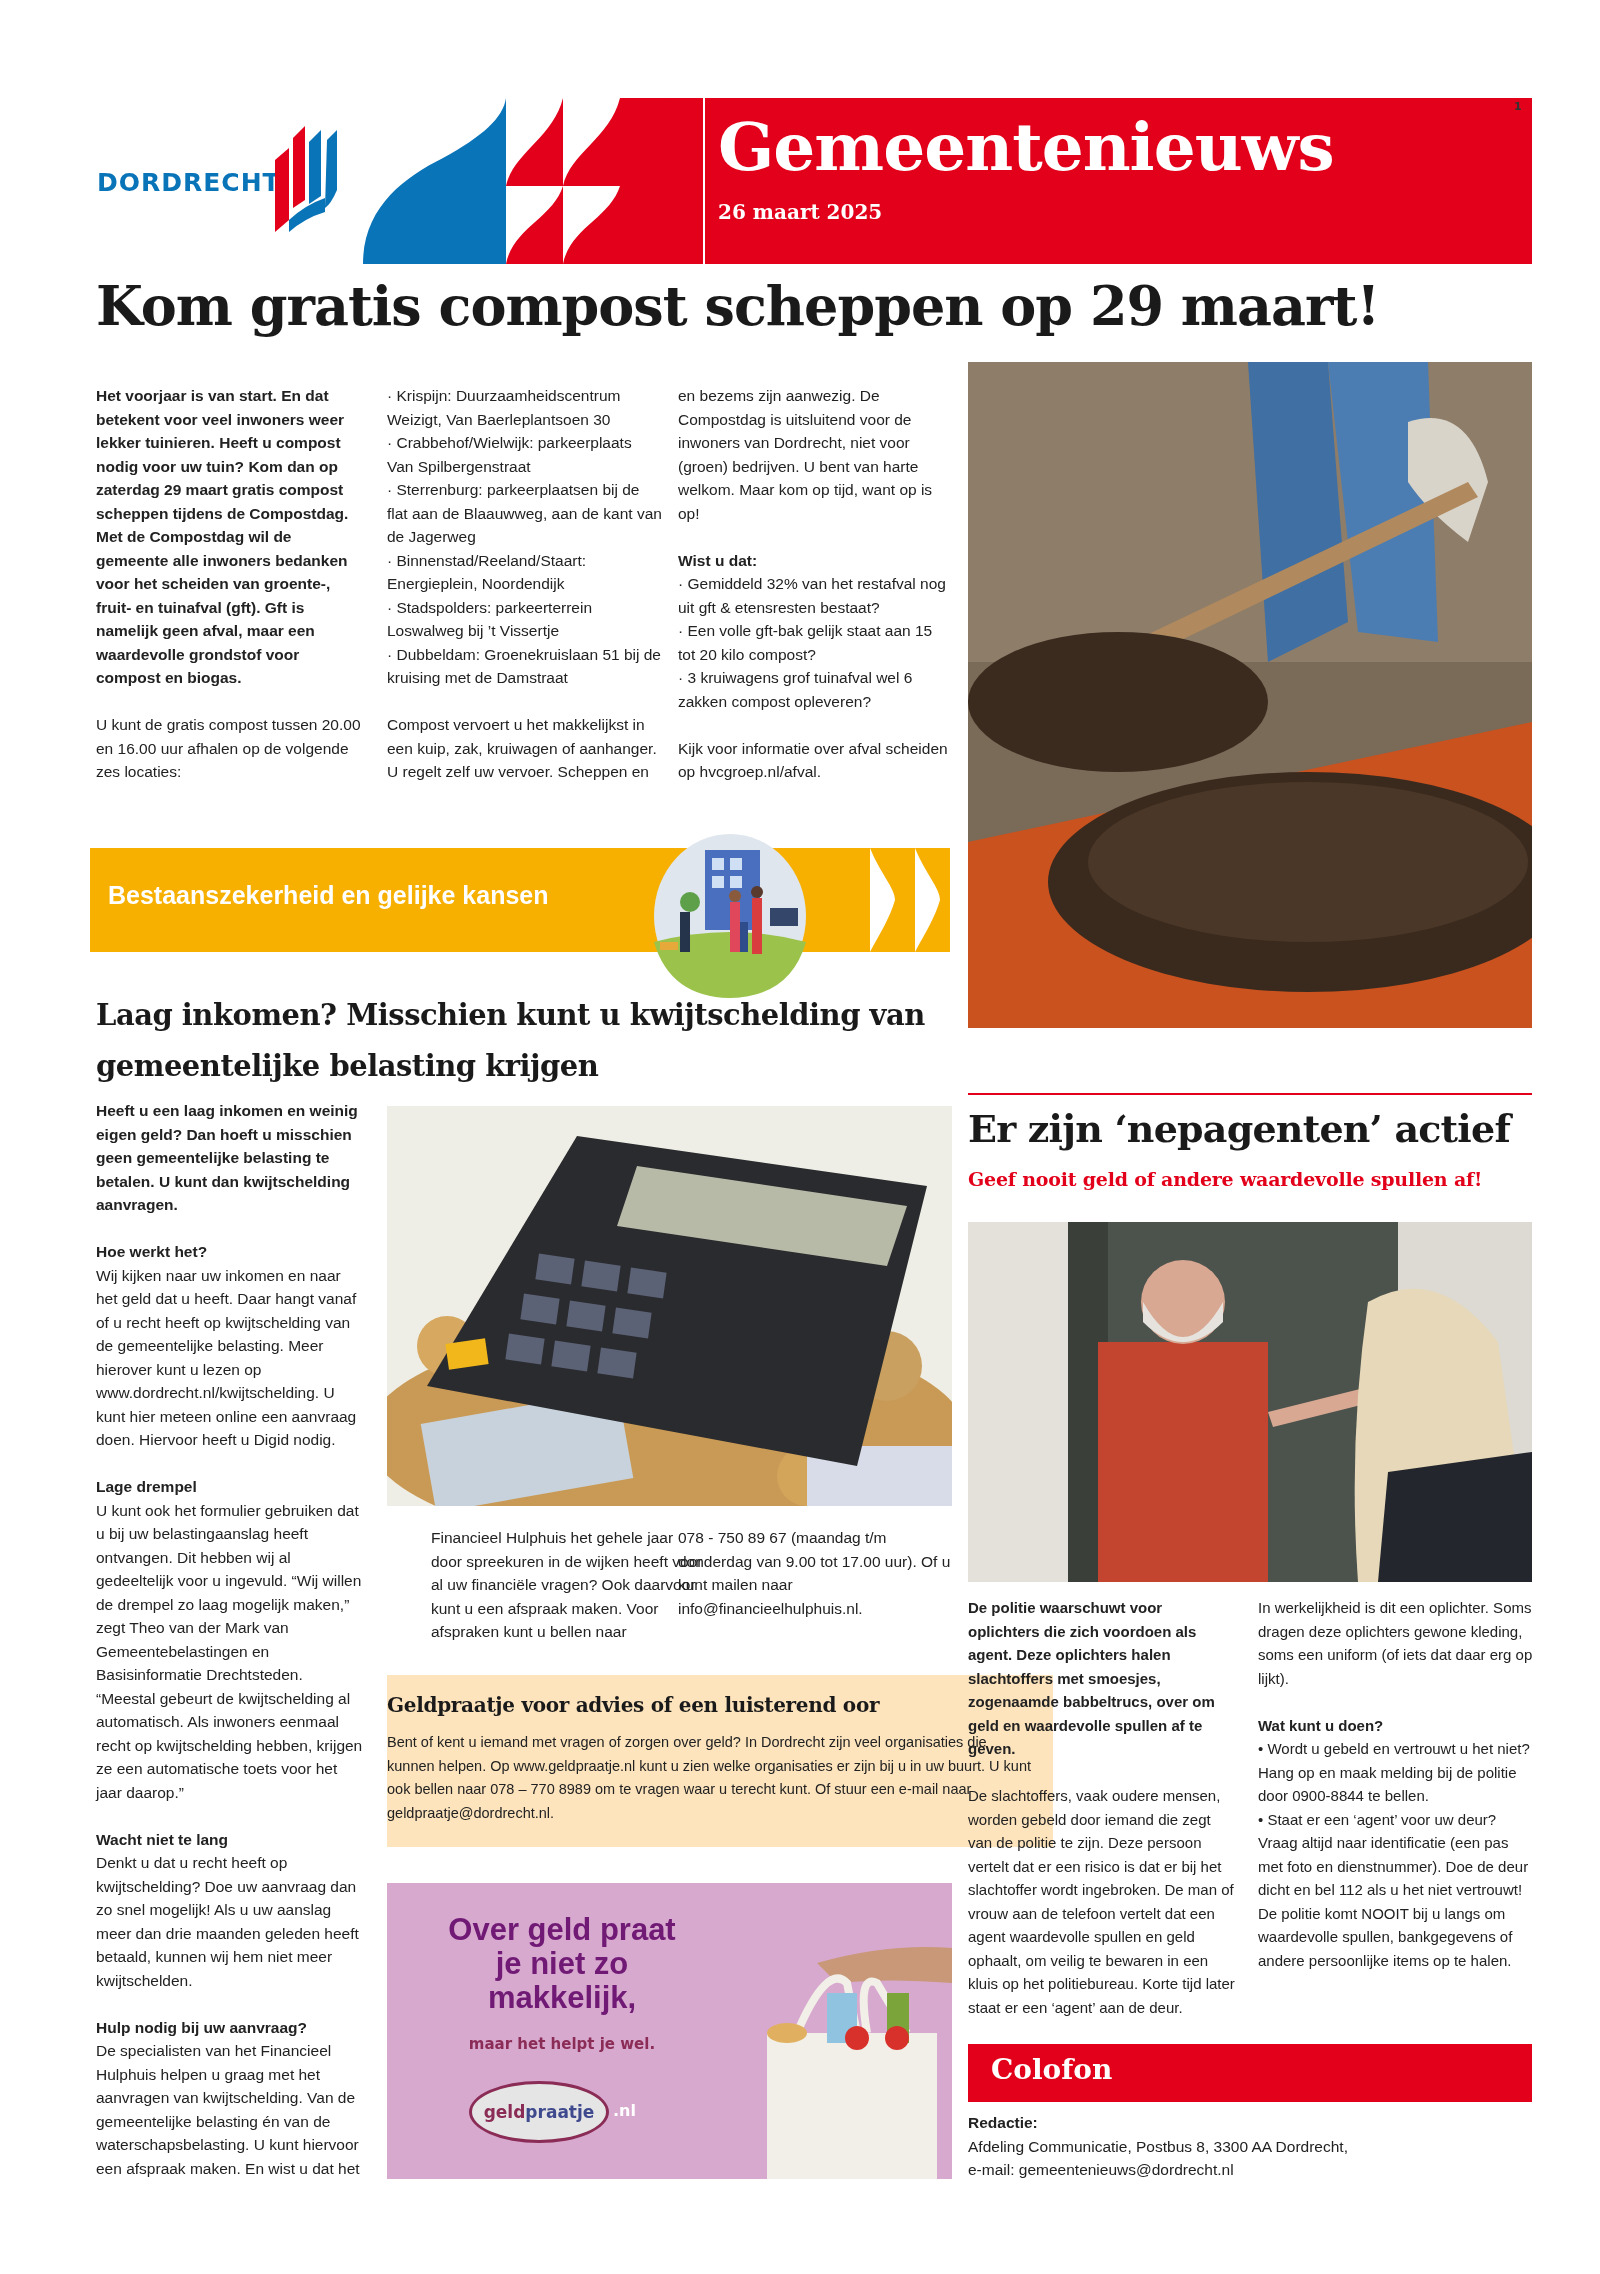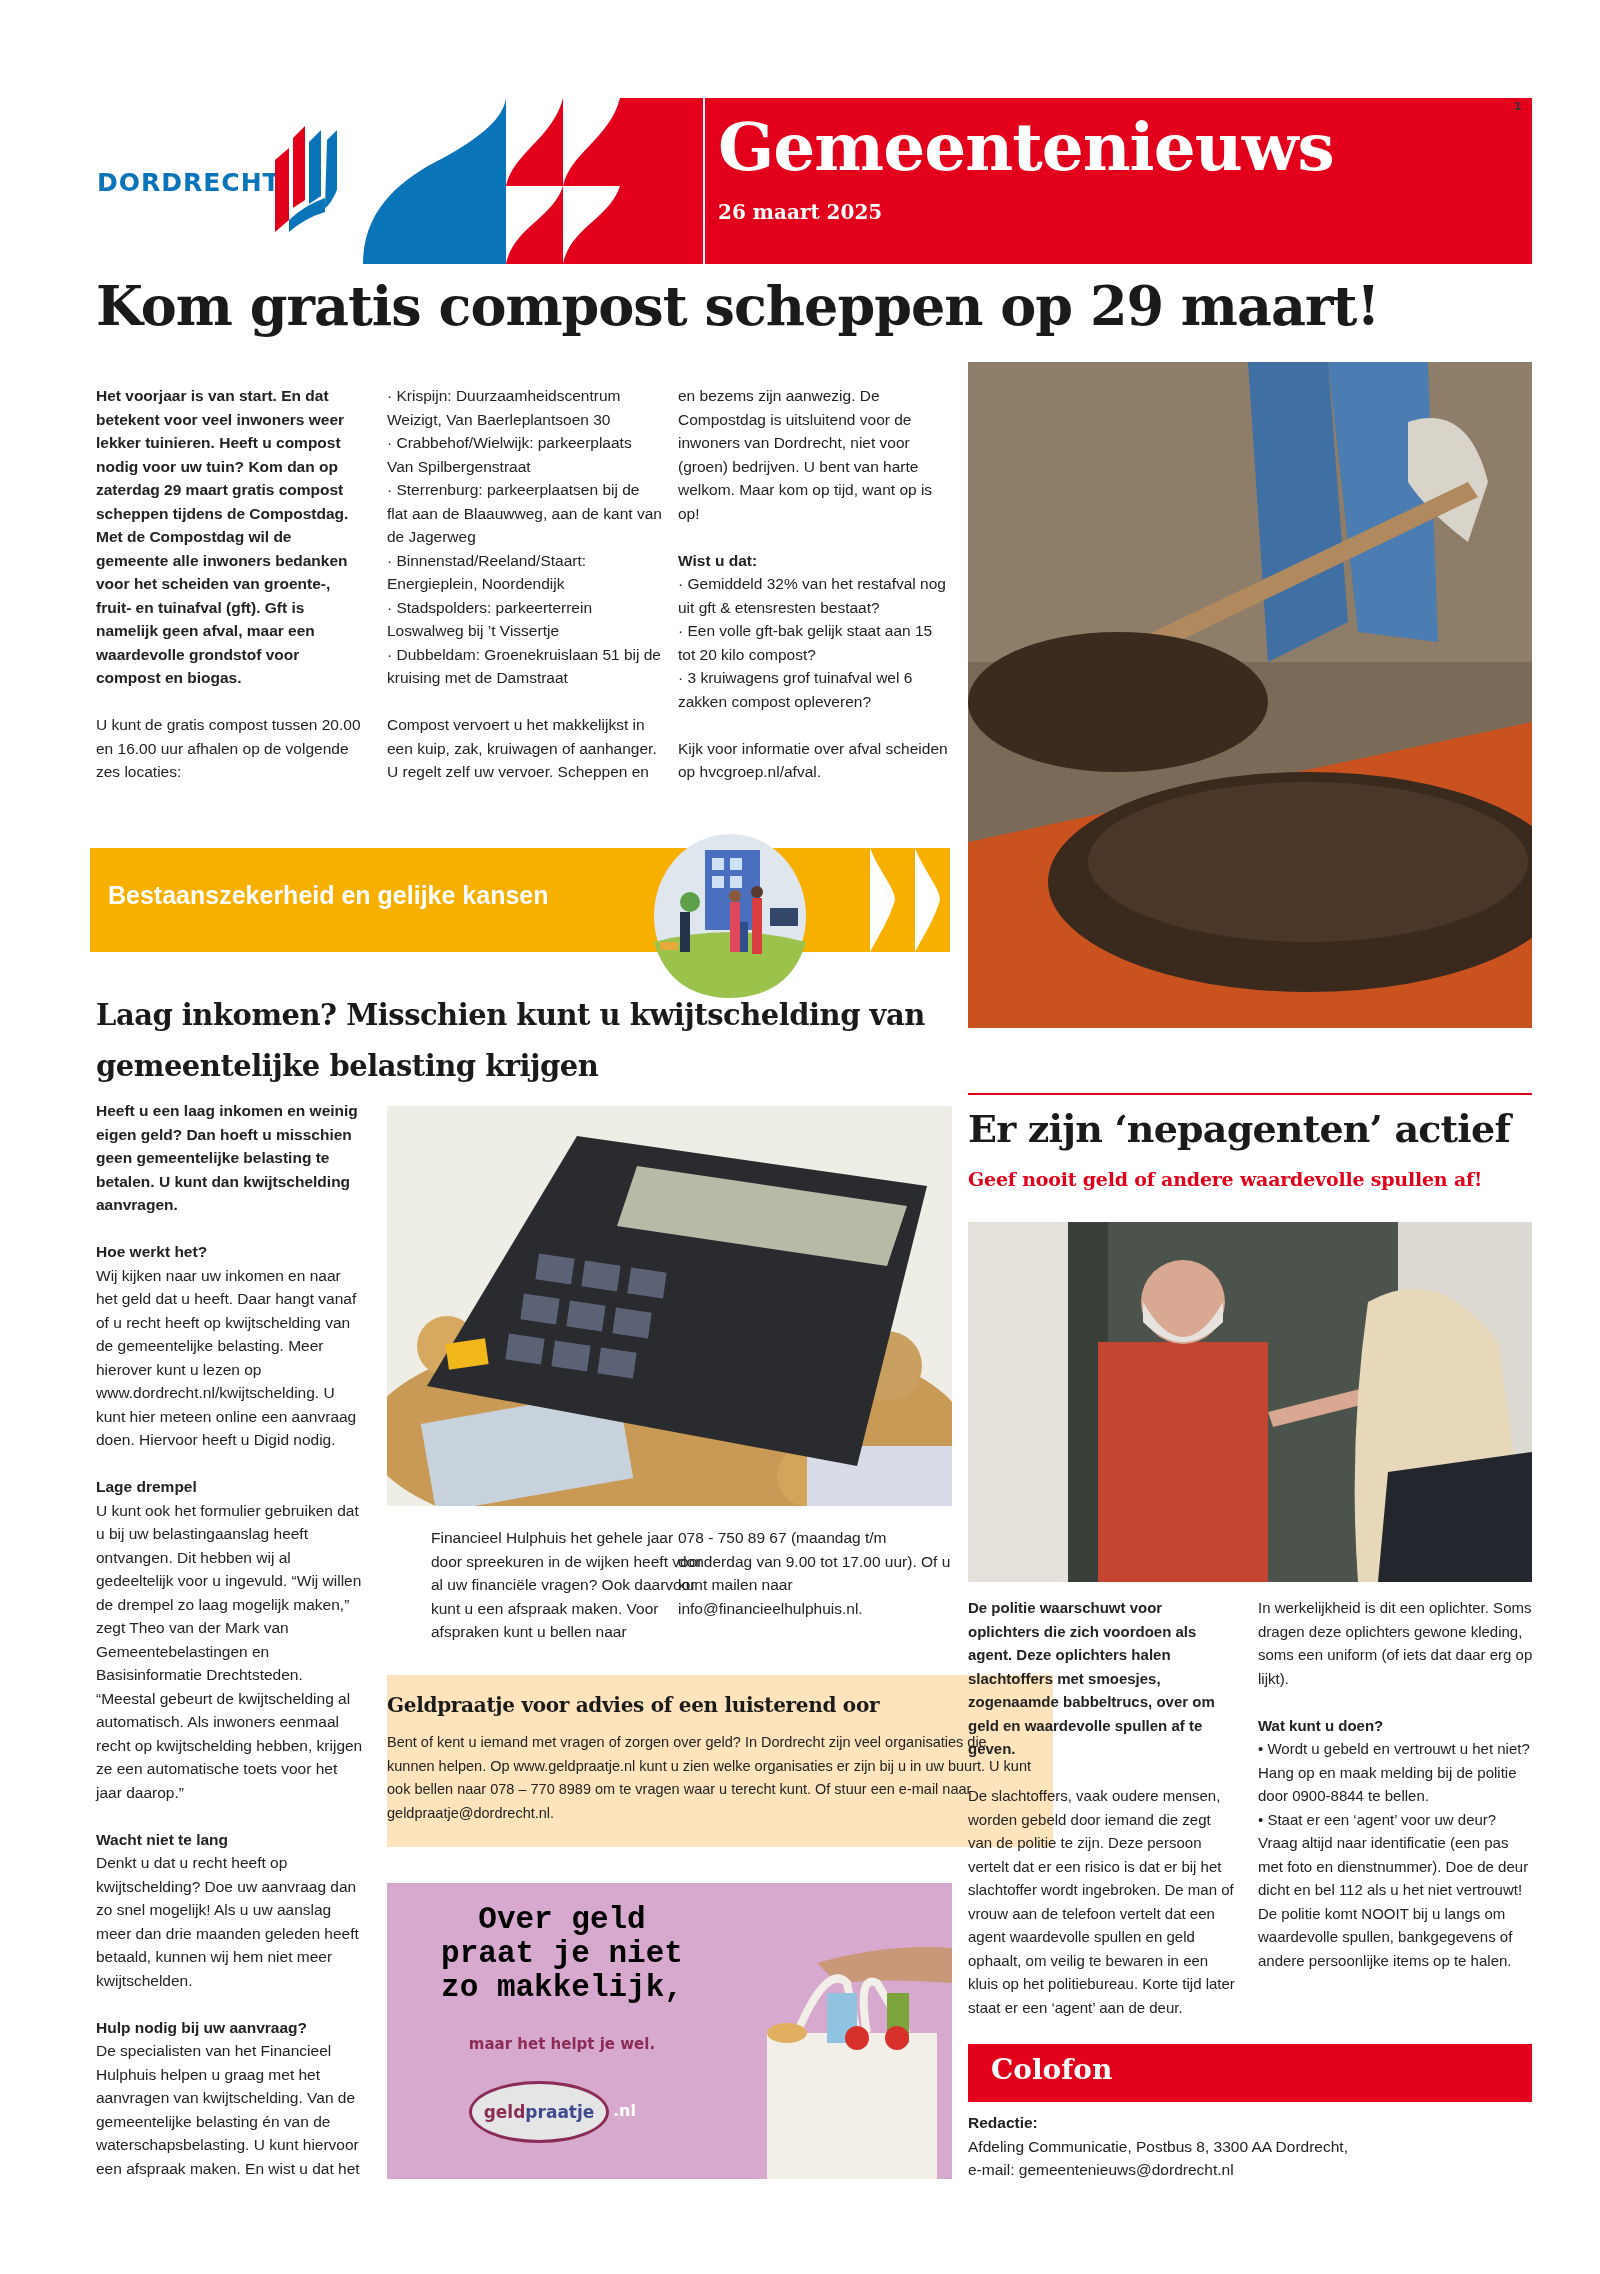--- a/index.html
+++ b/index.html
@@ -44,21 +44,21 @@
   .photo-calc { left: 387px; top: 1106px; width: 565px; height: 400px; overflow: hidden; background: #efeee6; }
 
   .k2 { left: 387px; top: 1526px; width: 275px; margin-left: 44px; }
   .k3 { left: 678px; top: 1526px; width: 275px; }
 
   .gbox { left: 387px; top: 1675px; width: 666px; height: 172px; background: #fde4bd; padding: 18px 16px 0 0; }
   .gbox-title { font-family: "DejaVu Serif", serif; font-weight: bold; font-size: 20px; color: #1a1a1a; letter-spacing: -0.3px; margin-bottom: 14px; }
   .gbox-text { font-family: "Liberation Sans", sans-serif; font-size: 14.5px; line-height: 23.5px; color: #222; }
 
   .ad { left: 387px; top: 1883px; width: 565px; height: 296px; background: #d8a9cf; overflow: hidden; }
-  .ad-head { left: 45px; top: 20px; width: 260px; text-align: center; font-family: Liberation Mono, monospace; font-weight: bold; font-size: 31px; line-height: 34px; color: #000000; }
+  .ad-head { left: 45px; top: 30px; width: 260px; text-align: center; font-family: Liberation Sans, sans-serif; font-weight: bold; font-size: 31px; line-height: 34px; color: #701a75; }
   .ad-sub { left: 45px; top: 152px; width: 260px; text-align: center; font-family: "DejaVu Sans", sans-serif; font-weight: bold; font-size: 15px; color: #8a2c55; }
   .ad-bubble { left: 82px; top: 198px; width: 140px; height: 62px; background: #e5e5e5; border: 3px solid #8a2c55; border-radius: 50%; display: flex; align-items: center; justify-content: center; font-family: "DejaVu Sans", sans-serif; font-weight: bold; font-size: 17px; color: #8a2c55; }
   .ad-bubble .b2 { color: #3f4a8e; }
   .ad-nl { left: 226px; top: 218px; font-family: "DejaVu Sans", sans-serif; font-weight: bold; font-size: 16px; color: #fff; }
   .ad-bag { left: 300px; top: 40px; width: 265px; height: 256px; }
 
   
   .rule-red { left: 968px; top: 1093px; width: 564px; height: 2px; background: #e2001a; }
   .h3 { left: 968px; top: 1106px; font-family: "DejaVu Serif", serif; font-weight: bold; font-size: 38px; letter-spacing: -0.8px; color: #1a1a1a; }
   .h3-sub { left: 968px; top: 1168px; font-family: "DejaVu Serif", serif; font-weight: bold; font-size: 19px; color: #e2001a; letter-spacing: -0.2px; }

